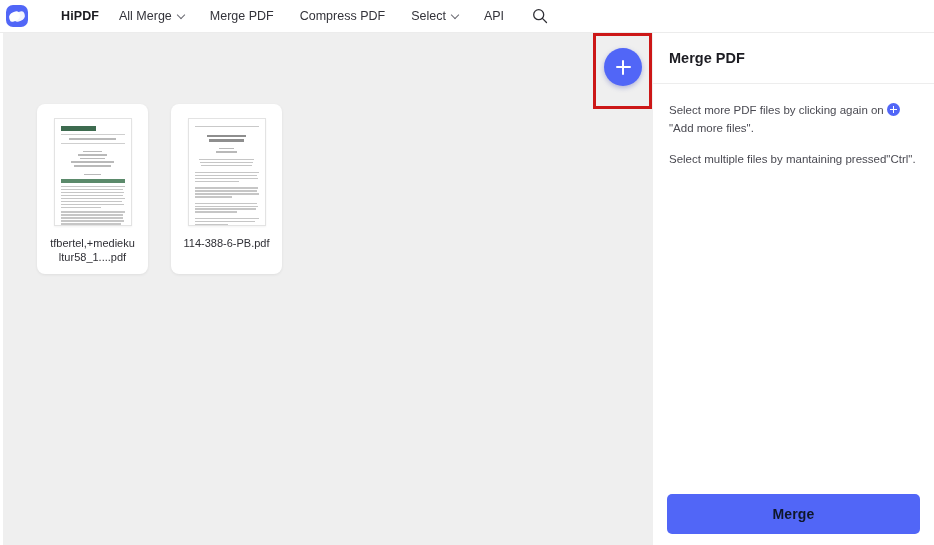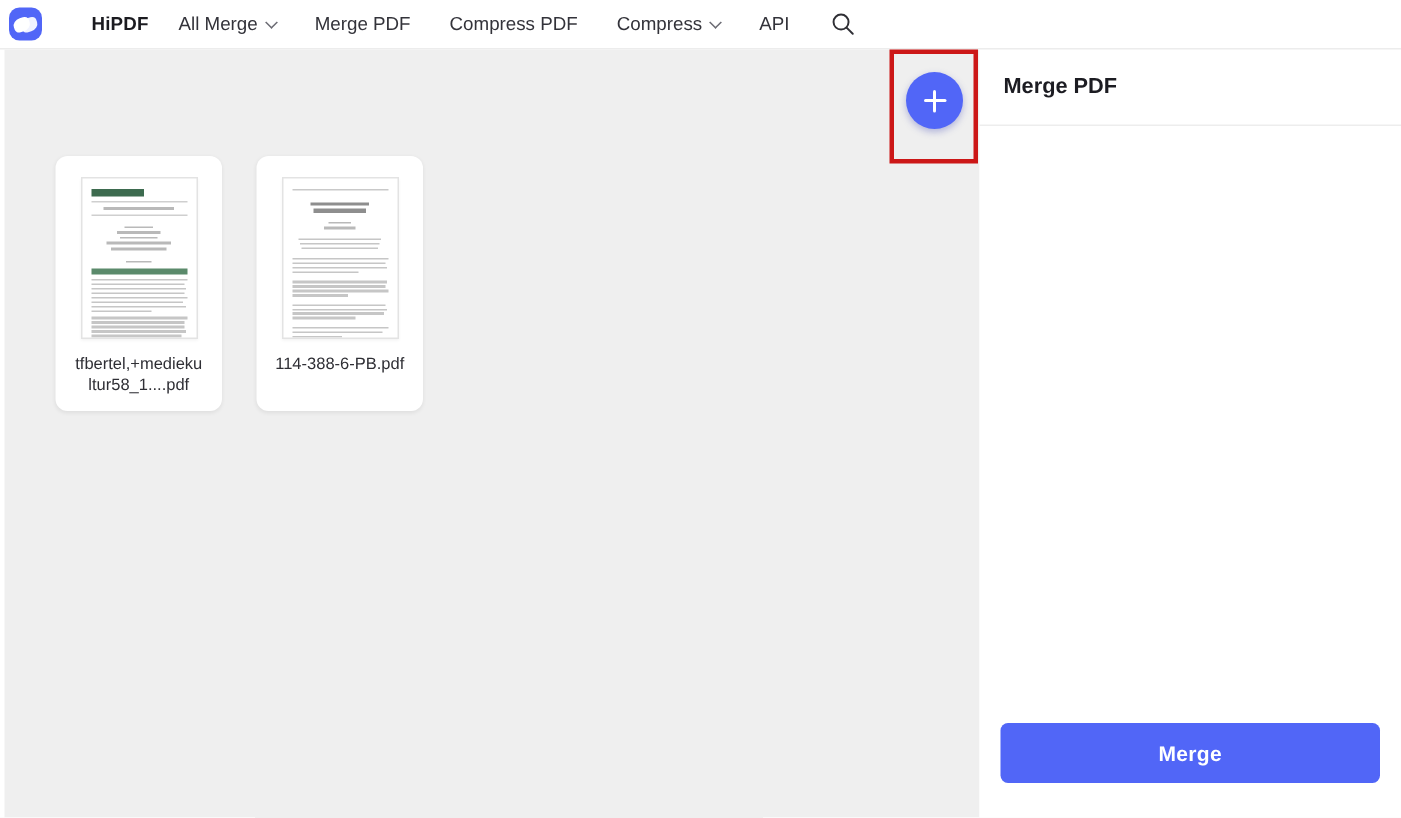--- a/index.html
+++ b/index.html
@@ -120,22 +120,22 @@
   .inline-plus {
     display: inline-block; width: 13px; height: 13px; border-radius: 50%;
     background: #5166F7; position: relative; vertical-align: -2px; margin: 0 3px;
   }
   .inline-plus::before, .inline-plus::after {
     content: ""; position: absolute; background: #fff;
   }
   .inline-plus::before { width: 7px; height: 1.3px; left: 3px; top: 5.85px; }
   .inline-plus::after { width: 1.3px; height: 7px; left: 5.85px; top: 3px; }
   .merge-btn {
-    position: absolute; left: 14px; bottom: 23px; width: 253px; height: 40px;
-    background: #5166F7; color: #ffffff; border: none; border-radius: 5px;
+    position: absolute; left: 14px; bottom: 11px; width: 253px; height: 40px;
+    background: #5166F7; color: #0f172a; border: none; border-radius: 5px;
     font-size: 14px; font-weight: bold; font-family: "Liberation Sans", sans-serif;
     cursor: pointer; letter-spacing: .2px;
   }
 </style>
 </head>
 <body>
 
 <div class="app">
 
   <div class="topnav">
@@ -152,21 +152,21 @@
         <span>All Merge</span>
         <span class="caret"></span>
       </div>
       <div class="navlink">
         <span>Merge PDF</span>
       </div>
       <div class="navlink">
         <span>Compress PDF</span>
       </div>
       <div class="navlink">
-        <span>Compress</span>
+        <span>Select</span>
         <span class="caret"></span>
       </div>
       <div class="navlink">
         <span>API</span>
       </div>
       <div class="search-icon">
         <svg width="16" height="16" viewBox="0 0 16 16">
           <circle cx="6.7" cy="6.7" r="5" fill="none" stroke="#2f2f35" stroke-width="1.3"></circle>
           <line x1="10.4" y1="10.4" x2="14.5" y2="14.5" stroke="#2f2f35" stroke-width="1.3" stroke-linecap="round"></line>
         </svg>
@@ -253,16 +253,22 @@
 
     </div>
   </div>
 
   <div class="add-highlight"></div>
   <div class="add-btn"></div>
 
   <div class="panel">
     <div class="panel-title">Merge PDF</div>
     <div class="panel-divider"></div>
+    <div class="panel-body">
+      <div class="panel-p">
+        <span>Select more PDF files by clicking again on</span><span class="inline-plus"></span><span>"Add more files".</span>
+      </div>
+      <div class="panel-p">Select multiple files by mantaining pressed"Ctrl".</div>
+    </div>
     <button class="merge-btn">Merge</button>
   </div>
 
 </div>
 
 </body></html>

